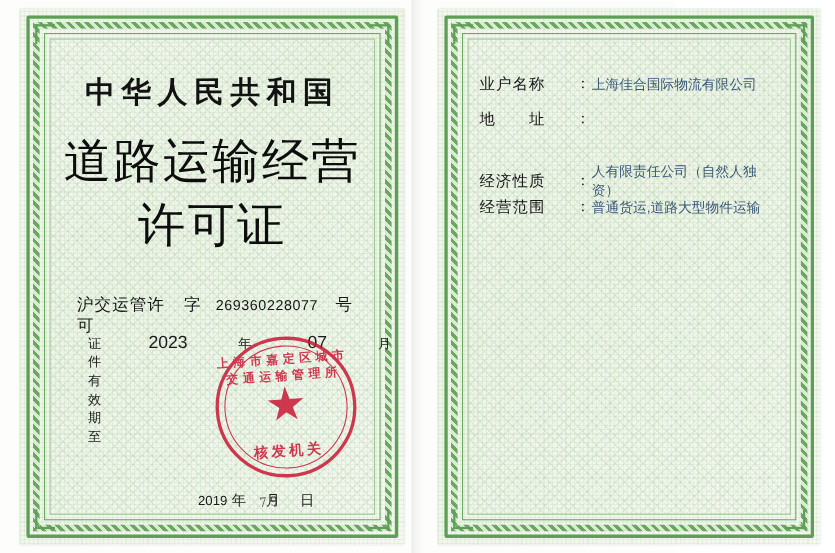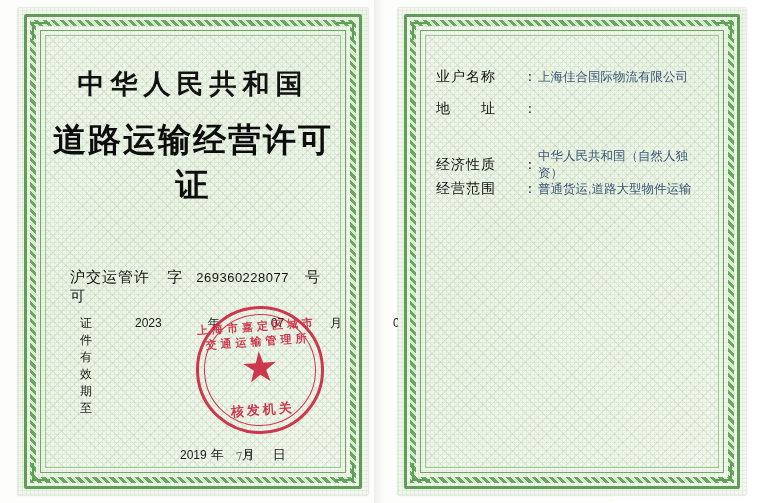--- a/index.html
+++ b/index.html
@@ -96,22 +96,22 @@
     font-weight: 700;
     letter-spacing: 6px;
     color: #121212;
   }
   .title-main {
     position: absolute;
     top: 80px;
     left: 0; right: 0;
     text-align: center;
     font-family: "Liberation Serif", serif;
-    font-size: 33px;
-    font-weight: 700;
+    font-size: 43px;
+    font-weight: 400;
     letter-spacing: 2px;
     color: #0d0d0d;
   }
   .title-sub {
     position: absolute;
     top: 140px;
     left: 0; right: 0;
     text-align: center;
     font-family: "Liberation Serif", serif;
     font-size: 21px;
@@ -144,21 +144,21 @@
     top: 262px;
     left: 32px;
     right: 24px;
     display: flex;
     align-items: baseline;
     font-family: "Liberation Serif", serif;
     font-size: 12px;
     color: #1a1a1a;
     gap: 40px;
   }
-  .valid-line .v { font-family: "Liberation Sans", sans-serif; font-size: 12px; margin: 16px 3px; }
+  .valid-line .v { font-family: "Liberation Sans", sans-serif; font-size: 16px; margin: 3px 3px; }
   .valid-line .u { margin: 0 8px 0 3px; }
 
   
   .seal {
     position: absolute;
     top: 268px;
     left: 148px;
     width: 122px;
     height: 122px;
     border: 3px solid #c8102e;
@@ -352,21 +352,21 @@
       </div>
 
       <div class="field" id="f-addr">
         <span class="flabel">地　　址</span>
         <span class="colon">:</span>
       </div>
 
       <div class="field" id="f-econ">
         <span class="flabel">经济性质</span>
         <span class="colon">:</span>
-        <span class="fvalue">中华人民共和国（自然人独资）</span>
+        <span class="fvalue">人有限责任公司（自然人独资）</span>
       </div>
 
       <div class="field" id="f-scope">
         <span class="flabel">经营范围</span>
         <span class="colon">:</span>
         <span class="fvalue">普通货运,道路大型物件运输</span>
       </div>
 
     </div>
   </div>

